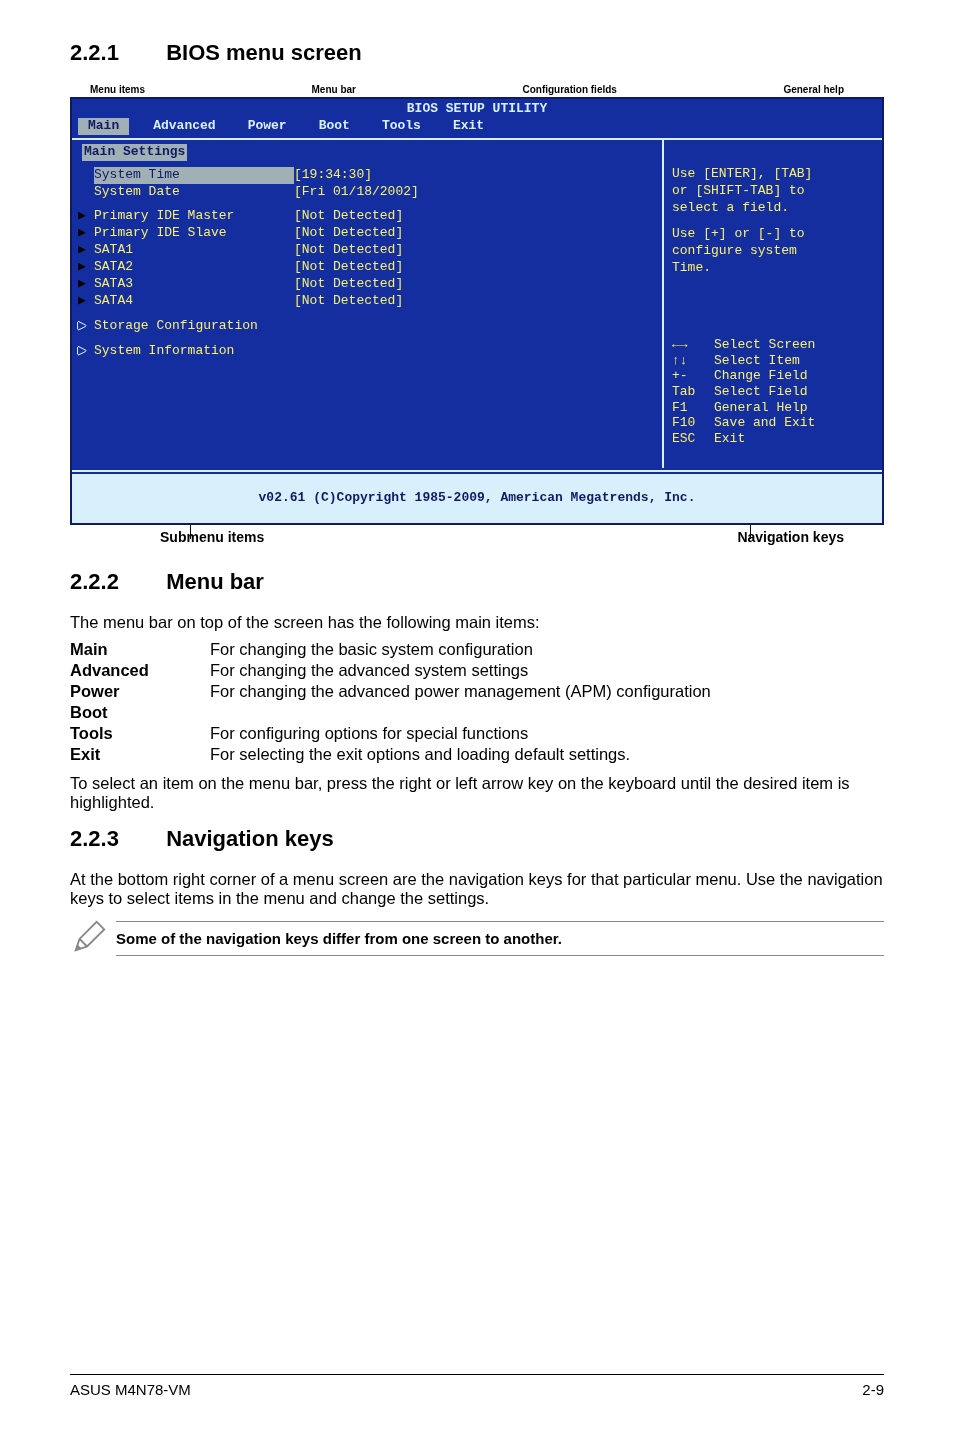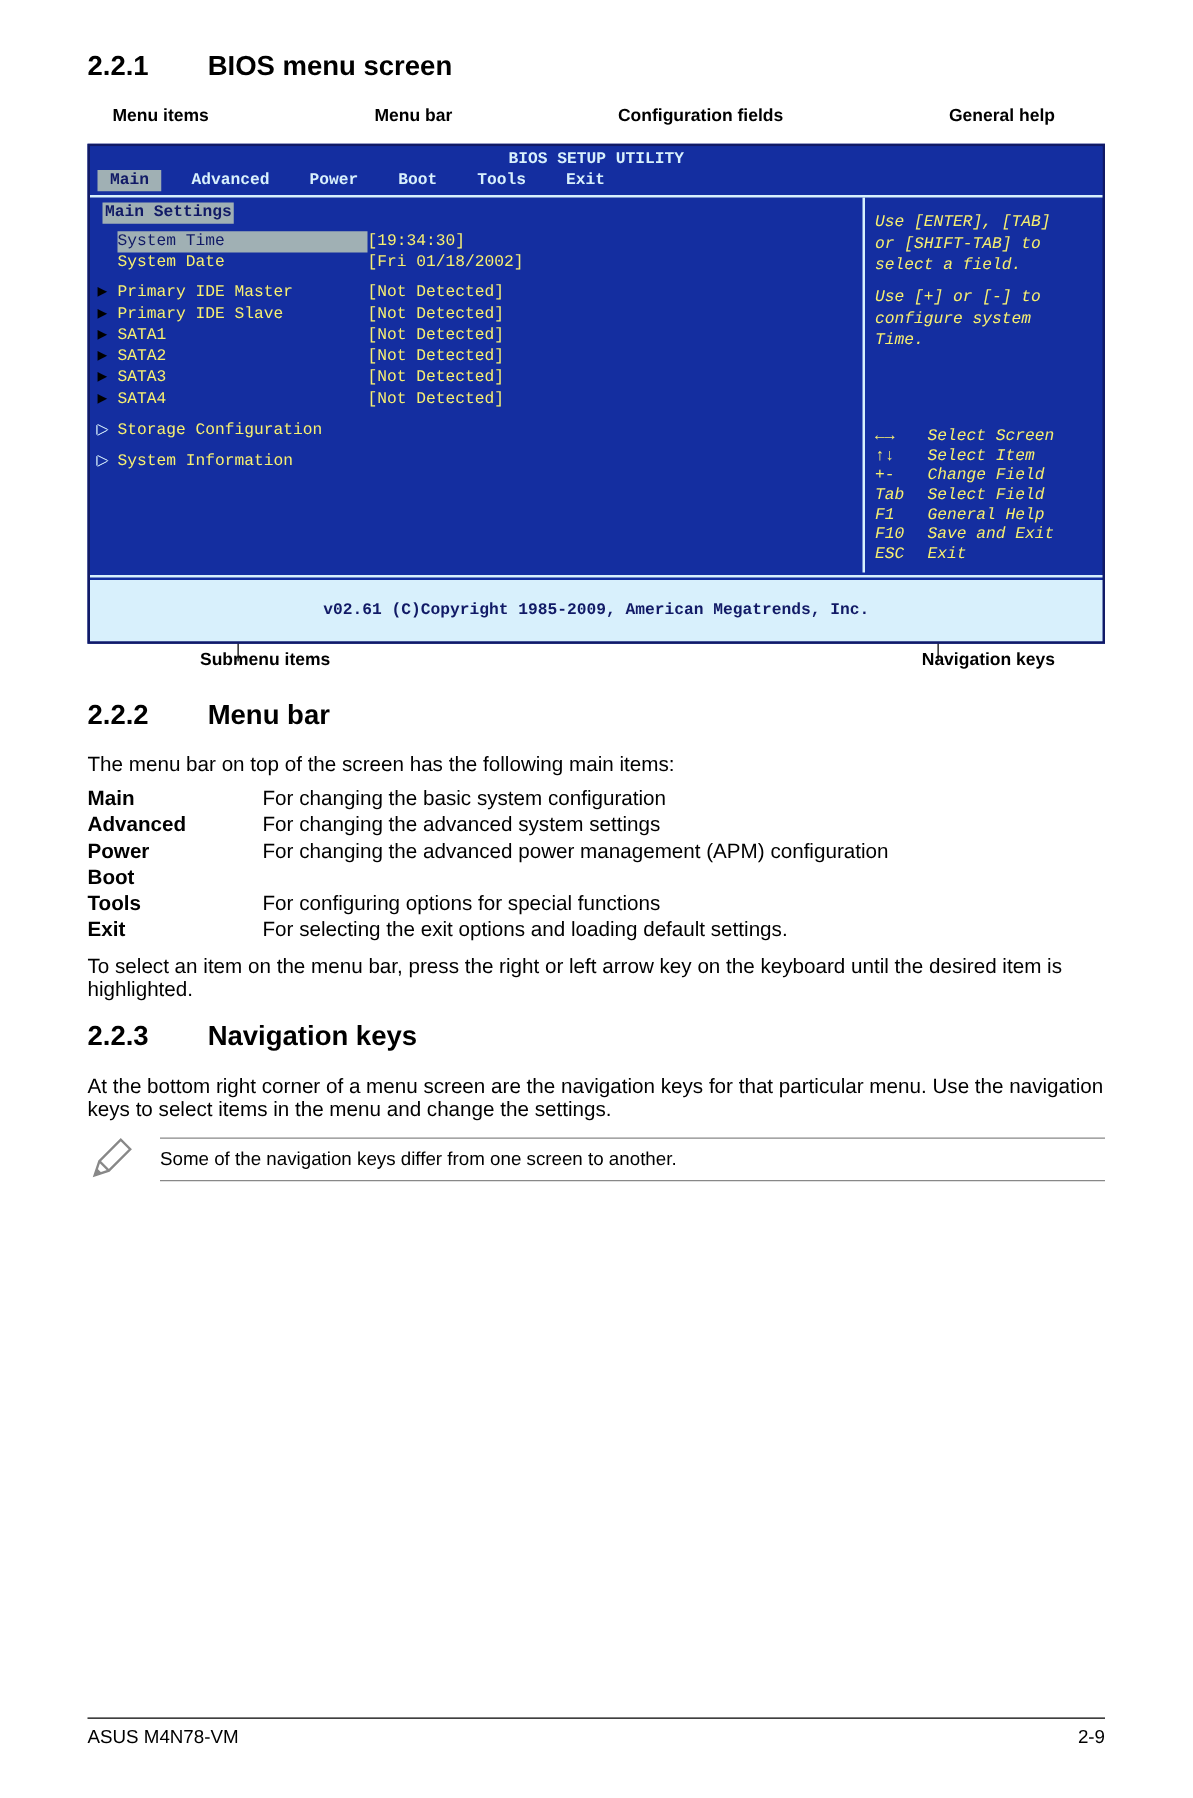--- a/index.html
+++ b/index.html
@@ -8,21 +8,21 @@
     padding: 40px 70px;
     font-family: Arial, Helvetica, sans-serif;
     background: #fff;
     color: #000;
     width: 954px;
     height: 1438px;
     position: relative;
   }
   h2.section { font-size: 22px; font-weight: bold; margin: 0 0 18px 0; }
   h2.section .num { display: inline-block; width: 90px; }
-  .labels-row { display: flex; justify-content: space-between; font-size: 14px; font-weight: bold; padding: 0 40px 0 20px; margin-bottom: 15px; }
+  .labels-row { display: flex; justify-content: space-between; font-size: 10px; font-weight: bold; padding: 0 40px 0 20px; margin-bottom: 2px; }
   .labels-row > div { text-align: center; }
   .bios-wrap { position: relative; }
   .bios {
     border: 2px solid #111a66;
     background: #142ea0;
     font-family: "Courier New", monospace;
     font-size: 13px;
     color: #d8f0fc;
     line-height: 1.3;
   }
@@ -36,39 +36,39 @@
   .bios-menubar {
     display: flex;
     background: #142ea0;
     font-weight: bold;
     padding: 0 6px 3px 6px;
   }
   .bios-menubar .tab { padding: 0 8px; }
   .bios-menubar .tab.sel { background: #a0b0b4; color: #111a66; padding: 0 10px; }
   .bios-body { display: flex; border-top: 2px solid #d8f0fc; }
   .bios-left { flex: 1; padding: 4px 6px; border-right: 2px solid #d8f0fc; }
-  .bios-right { width: 190px; padding: 8px 8px; font-style: italic; }
+  .bios-right { width: 218px; padding: 22px 8px; }
   .bios-row { display: flex; }
   .bios-row .tri { width: 16px; color: #000; }
   .bios-row .lab { width: 200px; }
   .bios-row .val { flex: 1; }
   .mainset { background: #a0b0b4; color: #111a66; font-weight: bold; padding: 0 2px; display: inline-block; }
   .yellow { color: #f8f070; }
   .navgrid { line-height: 1.2; }
   .navgrid .nr { display: flex; }
   .navgrid .nr .k { width: 42px; }
   .bar1 { height: 2px; background: #d8f0fc; margin: 2px 0; }
   .bios-footer { background: #d8f0fc; color: #111a66; text-align: center; font-weight: bold; padding: 16px 0; }
   .under-labels { display: flex; justify-content: space-between; font-size: 14px; font-weight: bold; margin: 4px 40px 0 90px; }
   .body-text { font-size: 16.5px; margin: 10px 0 8px 0; }
   .deflist { font-size: 16.5px; }
   .deflist .dr { display: flex; margin: 2px 0; }
   .deflist .dt { width: 140px; font-weight: bold; }
   .deflist .dd { flex: 1; }
-  .note-row { display: flex; align-items: center; gap: 20px; margin-top: 10px; }
+  .note-row { display: flex; align-items: flex-end; gap: 8px; margin-top: 10px; font-weight: bold; }
   .note-lines { flex: 1; border-top: 1px solid #888; border-bottom: 1px solid #888; padding: 8px 0; font-size: 15px; }
   .footer { position: absolute; left: 70px; right: 70px; bottom: 40px; display: flex; justify-content: space-between; font-size: 15px; border-top: 1px solid #000; padding-top: 6px; }
   svg.pencil { width: 38px; height: 38px; }
   .tickline { position: absolute; width:1px; height:14px; background:#000; }
 </style>
 </head>
 <body>
 
 <h2 class="section">
   <span class="num">2.2.1</span>

